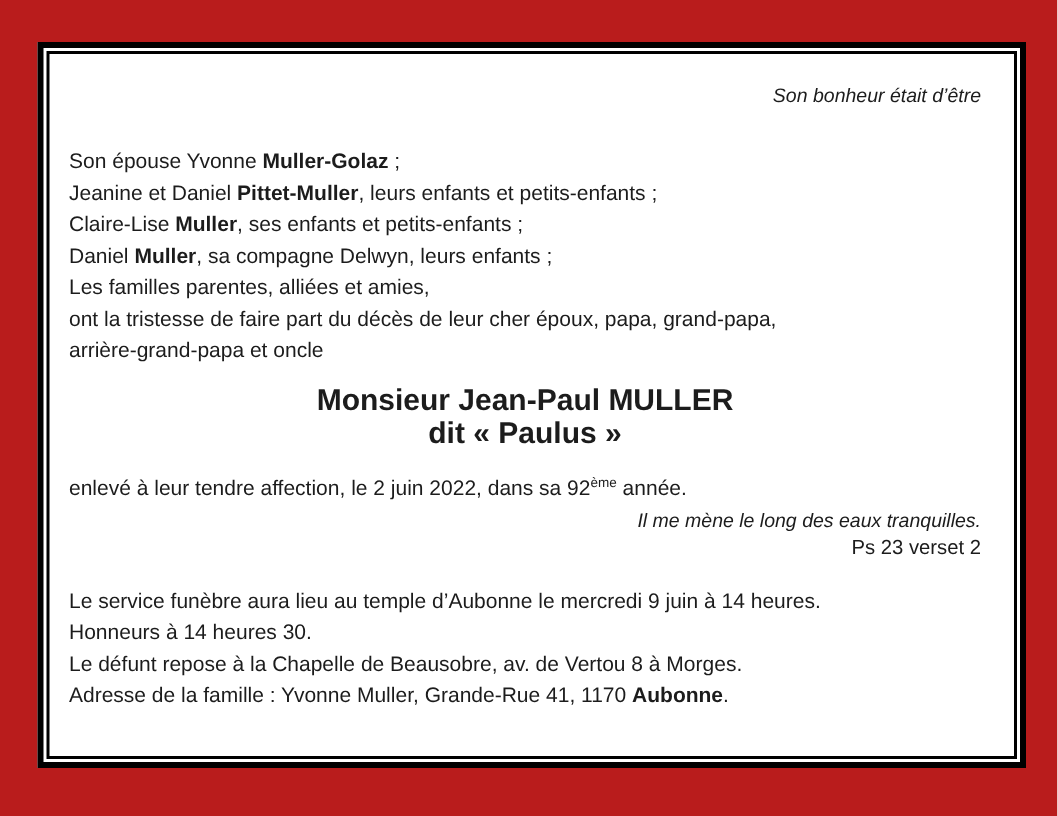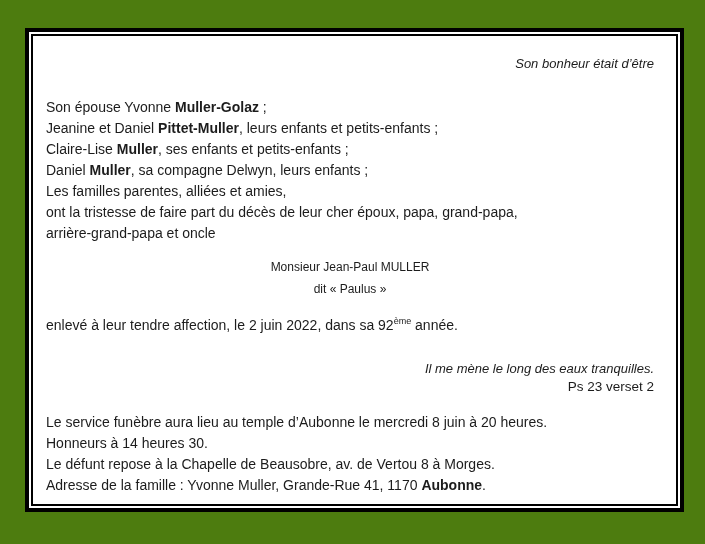--- a/index.html
+++ b/index.html
@@ -4,21 +4,21 @@
 <style>
   html, body {
     margin: 0;
     padding: 0;
     background: #ffffff;
   }
   .page {
     position: relative;
     width: 705px;
     height: 544px;
-    background: #4d7c0f;
+    background: #b91c1c;
     font-family: "Liberation Sans", "DejaVu Sans", sans-serif;
     color: #1c1c1c;
     overflow: hidden;
   }
   .frame-outer {
     position: absolute;
     left: 25px;
     top: 28px;
     width: 659px;
     height: 484px;
@@ -52,31 +52,31 @@
   }
   .family-list {
     margin-top: 25px;
     font-size: 14px;
     line-height: 21px;
     text-align: left;
   }
   .deceased-name {
     margin-top: 12px;
     text-align: center;
-    font-weight: normal;
-    font-size: 12px;
+    font-weight: bold;
+    font-size: 20px;
     line-height: 22px;
   }
   .death-line {
     margin-top: 15px;
     font-size: 14px;
     line-height: 21px;
   }
   .verse {
-    margin-top: 24px;
+    margin-top: 2px;
     text-align: right;
     font-size: 13px;
     line-height: 18px;
   }
   .verse .quote-line {
     font-style: italic;
   }
   .verse .ref-line {
     font-style: normal;
     font-size: 13.5px;
@@ -121,21 +121,21 @@
         </div>
 
         <div class="death-line"><span>enlevé à leur tendre affection, le 2 juin 2022, dans sa 92</span><sup>ème</sup><span> année.</span></div>
 
         <div class="verse">
           <div class="quote-line">Il me mène le long des eaux tranquilles.</div>
           <div class="ref-line">Ps 23 verset 2</div>
         </div>
 
         <div class="service-info">
-          <div><span>Le service funèbre aura lieu au temple d’Aubonne le mercredi 8 juin à 20 heures.</span></div>
+          <div><span>Le service funèbre aura lieu au temple d’Aubonne le mercredi 9 juin à 14 heures.</span></div>
           <div><span>Honneurs à 14 heures 30.</span></div>
           <div><span>Le défunt repose à la Chapelle de Beausobre, av. de Vertou 8 à Morges.</span></div>
           <div><span>Adresse de la famille : Yvonne Muller, Grande-Rue 41, 1170 </span><span class="b">Aubonne</span><span>.</span></div>
         </div>
 
       </div>
     </div>
   </div>
 </div>
 

